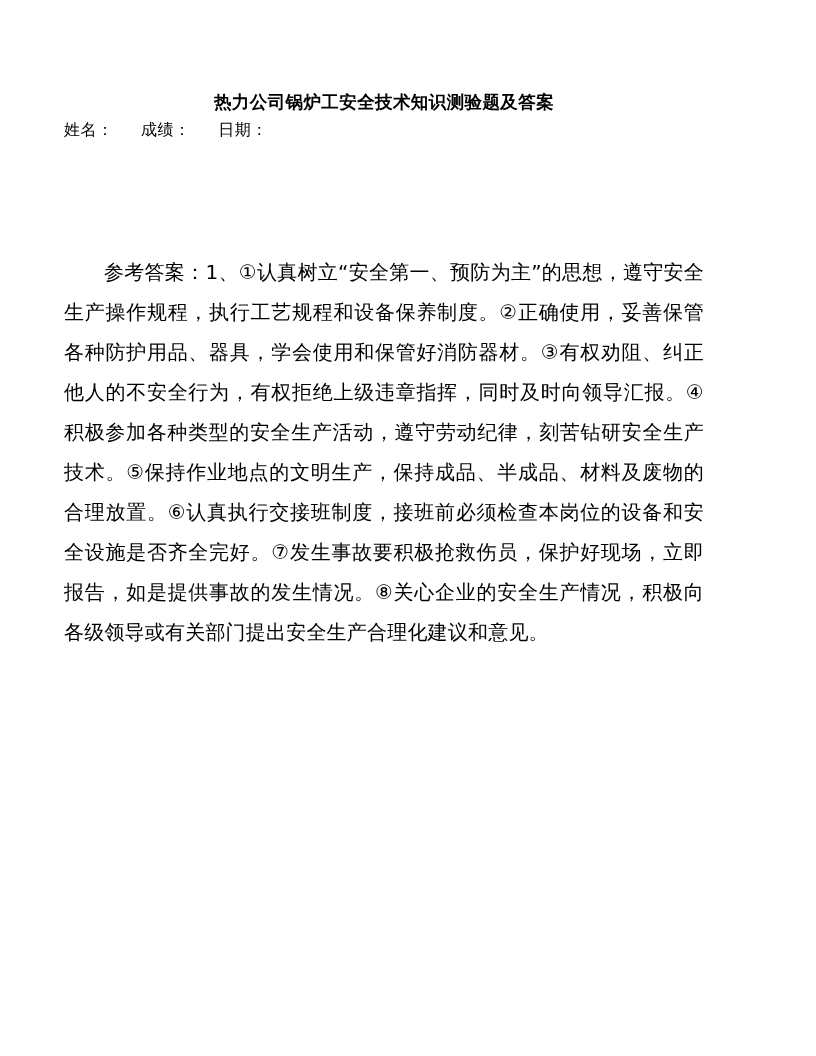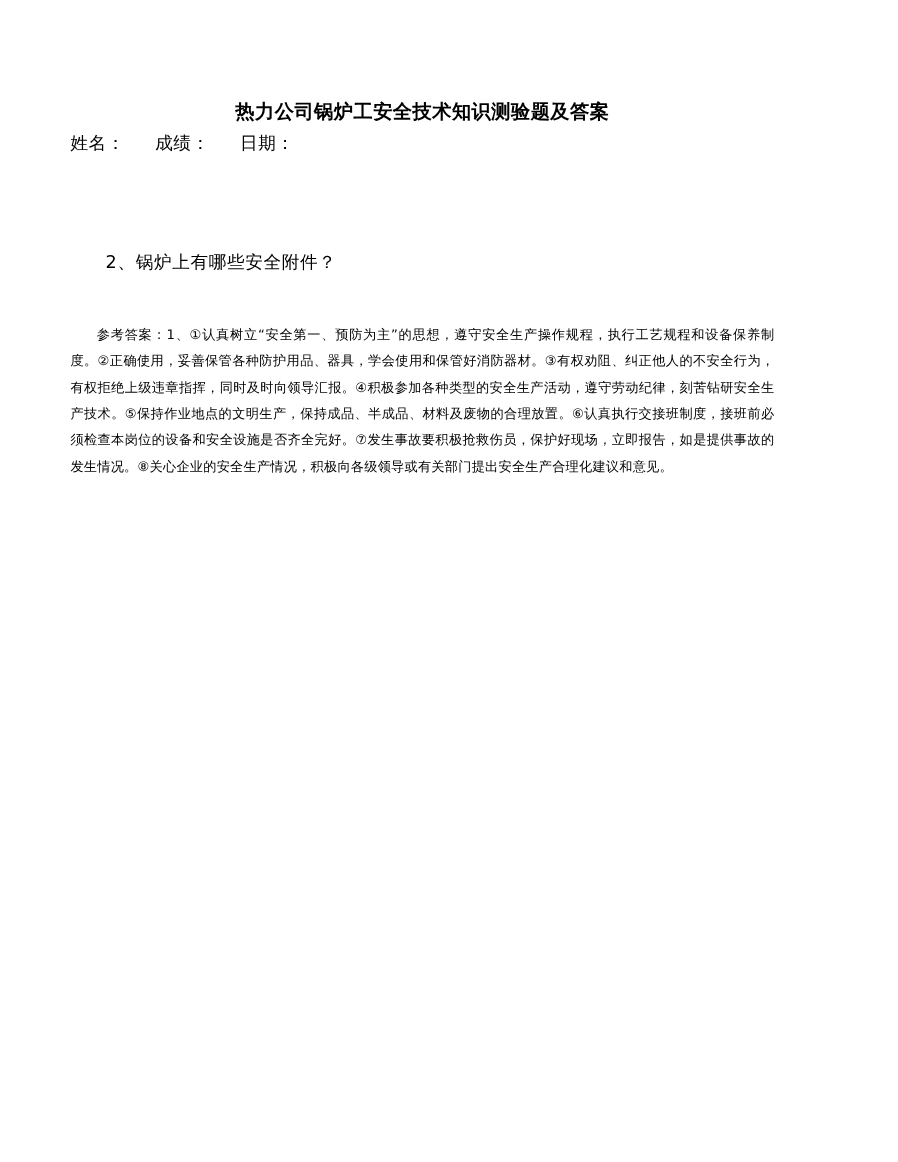--- a/index.html
+++ b/index.html
@@ -46,40 +46,39 @@
   .question {
     font-size: 16px;
     line-height: 1.8;
     letter-spacing: 0.6px;
     text-indent: 2em;
     font-family: "DejaVu Sans", "Liberation Sans", sans-serif;
   }
   .q1 { margin-top: 86px; }
   .q2 { margin-top: 82px; }
   .answer {
-    font-size: 12px;
+    font-size: 20px;
     line-height: 2.0;
     letter-spacing: 0.2px;
     text-indent: 2em;
     text-align: justify;
-    margin-top: 38px;
+    margin-top: 109px;
     font-family: "DejaVu Sans", "Liberation Sans", sans-serif;
   }
 </style>
 </head>
 <body>
 
 <div class="page">
 
   <h1 class="doc-title">热力公司锅炉工安全技术知识测验题及答案</h1>
 
   <div class="meta-line">
     <span class="meta-field">姓名：</span>
     <span class="meta-field">成绩：</span>
     <span class="meta-field">日期：</span>
   </div>
 
 
-  <p class="question q2">2、锅炉上有哪些安全附件？</p>
 
   <p class="answer">参考答案：1、①认真树立“安全第一、预防为主”的思想，遵守安全生产操作规程，执行工艺规程和设备保养制度。②正确使用，妥善保管各种防护用品、器具，学会使用和保管好消防器材。③有权劝阻、纠正他人的不安全行为，有权拒绝上级违章指挥，同时及时向领导汇报。④积极参加各种类型的安全生产活动，遵守劳动纪律，刻苦钻研安全生产技术。⑤保持作业地点的文明生产，保持成品、半成品、材料及废物的合理放置。⑥认真执行交接班制度，接班前必须检查本岗位的设备和安全设施是否齐全完好。⑦发生事故要积极抢救伤员，保护好现场，立即报告，如是提供事故的发生情况。⑧关心企业的安全生产情况，积极向各级领导或有关部门提出安全生产合理化建议和意见。</p>
 
 </div>
 
 </body></html>

